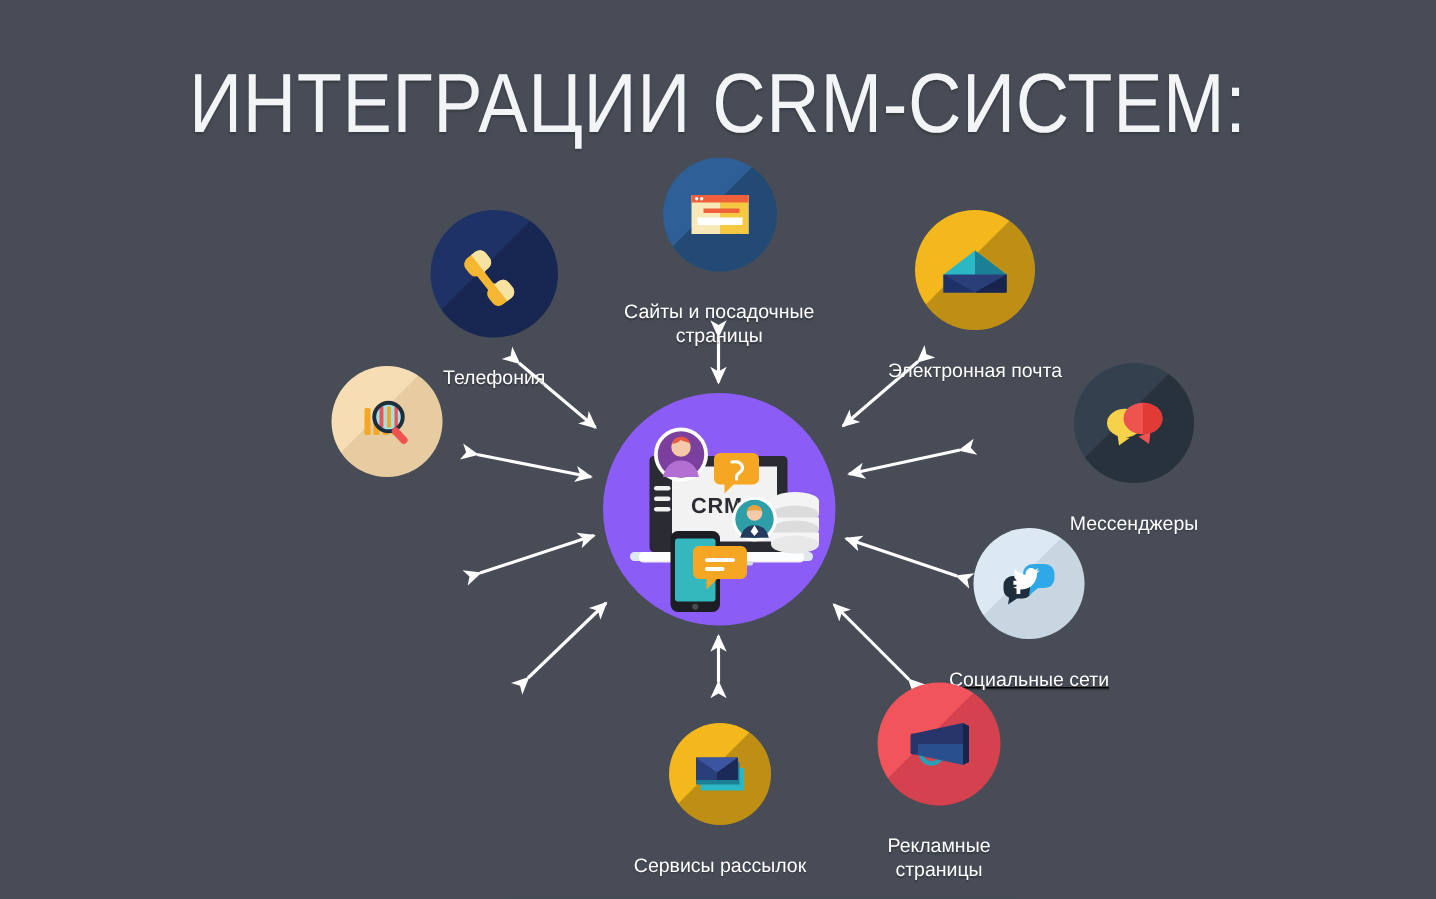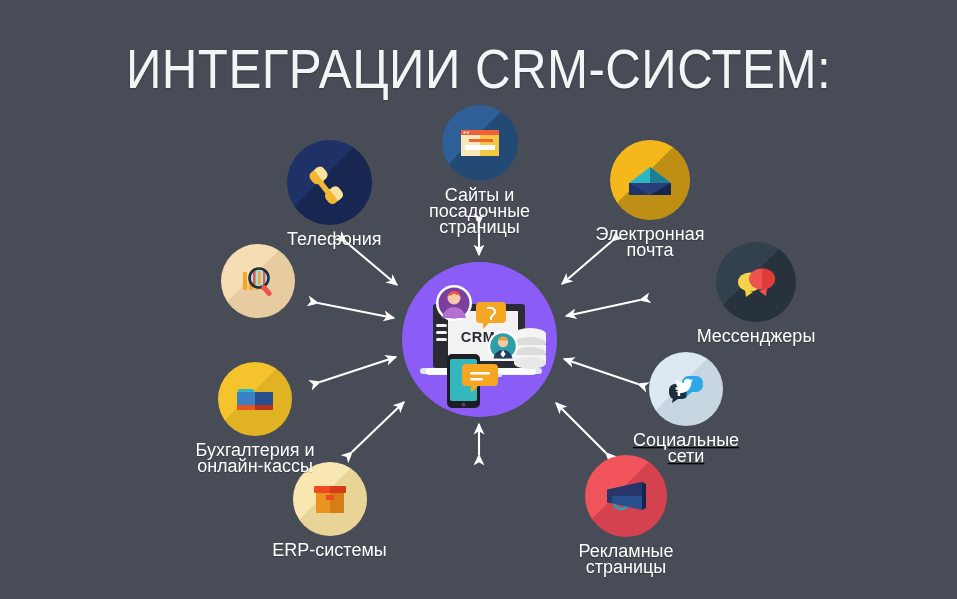--- a/index.html
+++ b/index.html
@@ -32,22 +32,22 @@
     display:flex;align-items:center;justify-content:center;
   }
   .disc .shadow{
     position:absolute;right:-40%;bottom:-52%;
     width:120%;height:120%;
     background:rgba(0,0,0,.22);
     transform:rotate(45deg);
   }
   .glyph{position:relative;z-index:2;display:block;}
   .label{
-    margin-top:6px;text-align:center;color:#ffffff;
-    font-size:18px;line-height:16px;font-weight:400;
+    margin-top:19px;text-align:center;color:#ffffff;
+    font-size:13px;line-height:16px;font-weight:400;
     text-shadow:0 1px 1px rgba(0,0,0,.3);
     white-space:pre-line;
   }
 
   
   .hub{
     position:absolute;left:402px;top:262px;width:155px;height:155px;
     border-radius:50%;background:#8b5cf6;
   }
   .hub-art{position:absolute;left:0;top:0;width:155px;height:155px;}
@@ -244,49 +244,35 @@
         <path d="M10 19 L42 12 v28 L10 33z" fill="#2a4f8f"></path>
         <path d="M10 19 L42 12 v14 L10 26z" fill="#28356b"></path>
         <path d="M42 12 l4 2 v24 l-4 2z" fill="#17254d"></path>
         <rect x="7" y="19" width="5" height="14" rx="1.5" fill="#28356b"></rect>
       </svg>
     </div>
     <div class="label">Рекламные
 страницы</div>
   </div>
 
-
-  <div class="node" style="left:272px;top:462px;width:115px;">
-    <div class="disc" style="width:74px;height:74px;background:#f8e7b0;margin:0 auto;">
-      <div class="shadow" style="background:rgba(160,130,40,.18);"></div>
-      <svg class="glyph" width="46" height="46" viewBox="0 0 46 46">
-        <rect x="9" y="16" width="28" height="21" fill="#e8941f"></rect>
-        <rect x="23" y="16" width="14" height="21" fill="#d67d14"></rect>
-        <rect x="7" y="10" width="32" height="7" rx="1" fill="#f04a23"></rect>
-        <rect x="23" y="10" width="16" height="7" fill="#d93a18"></rect>
-        <rect x="19" y="19" width="8" height="5" fill="#f04a23"></rect>
-      </svg>
-    </div>
-    <div class="label">ERP-системы</div>
-  </div>
-
-  <div class="node" style="left:195px;top:362px;width:120px;">
-    <div class="disc" style="width:74px;height:74px;background:#f5c32c;margin:0 auto;">
-      <div class="shadow" style="background:rgba(150,110,10,.20);"></div>
-      <svg class="glyph" width="48" height="48" viewBox="0 0 48 48">
-        <rect x="7" y="14" width="16" height="5" rx="1.5" fill="#2cb7c4"></rect>
-        <rect x="6" y="17" width="36" height="16" fill="#3b82c4"></rect>
-        <rect x="24" y="17" width="18" height="16" fill="#2a4f8f"></rect>
-        <rect x="6" y="30" width="36" height="5" fill="#e8541f"></rect>
-        <rect x="24" y="30" width="18" height="5" fill="#b8331a"></rect>
-      </svg>
-    </div>
-    <div class="label">Бухгалтерия и
-онлайн-кассы</div>
-  </div>
+  <div class="node" style="left:410px;top:482px;width:140px;">
+    <div class="disc" style="width:68px;height:68px;background:#f5b81c;margin:0 auto;">
+      <div class="shadow"></div>
+      <svg class="glyph" width="44" height="44" viewBox="0 0 44 44">
+        <rect x="9" y="18" width="29" height="15" fill="#2cb7c4"></rect>
+        <rect x="6" y="14" width="29" height="15" fill="#1b7f96"></rect>
+        <rect x="6" y="11" width="28" height="15" fill="#2a3f7a"></rect>
+        <path d="M6 11 h28 L20 21z" fill="#3b55a0"></path>
+        <path d="M20 21 L34 11 v15 H20z" fill="#1b2a57"></path>
+      </svg>
+    </div>
+    <div class="label">Сервисы рассылок</div>
+  </div>
+
+
 
   <div class="node" style="left:185px;top:244px;width:145px;">
     <div class="disc" style="width:74px;height:74px;background:#f7ddb4;margin:0 auto;">
       <div class="shadow" style="background:rgba(150,110,60,.16);"></div>
       <svg class="glyph" width="48" height="48" viewBox="0 0 48 48">
         <rect x="9" y="15" width="4" height="18" rx="1" fill="#f5a623"></rect>
         <rect x="15" y="19" width="4" height="14" rx="1" fill="#f5a623"></rect>
         <rect x="21" y="12" width="4" height="21" rx="1" fill="#f5a623"></rect>
         <rect x="27" y="21" width="4" height="12" rx="1" fill="#f5a623"></rect>
         <circle cx="25" cy="21" r="9.5" fill="#9fe2ea"></circle>

